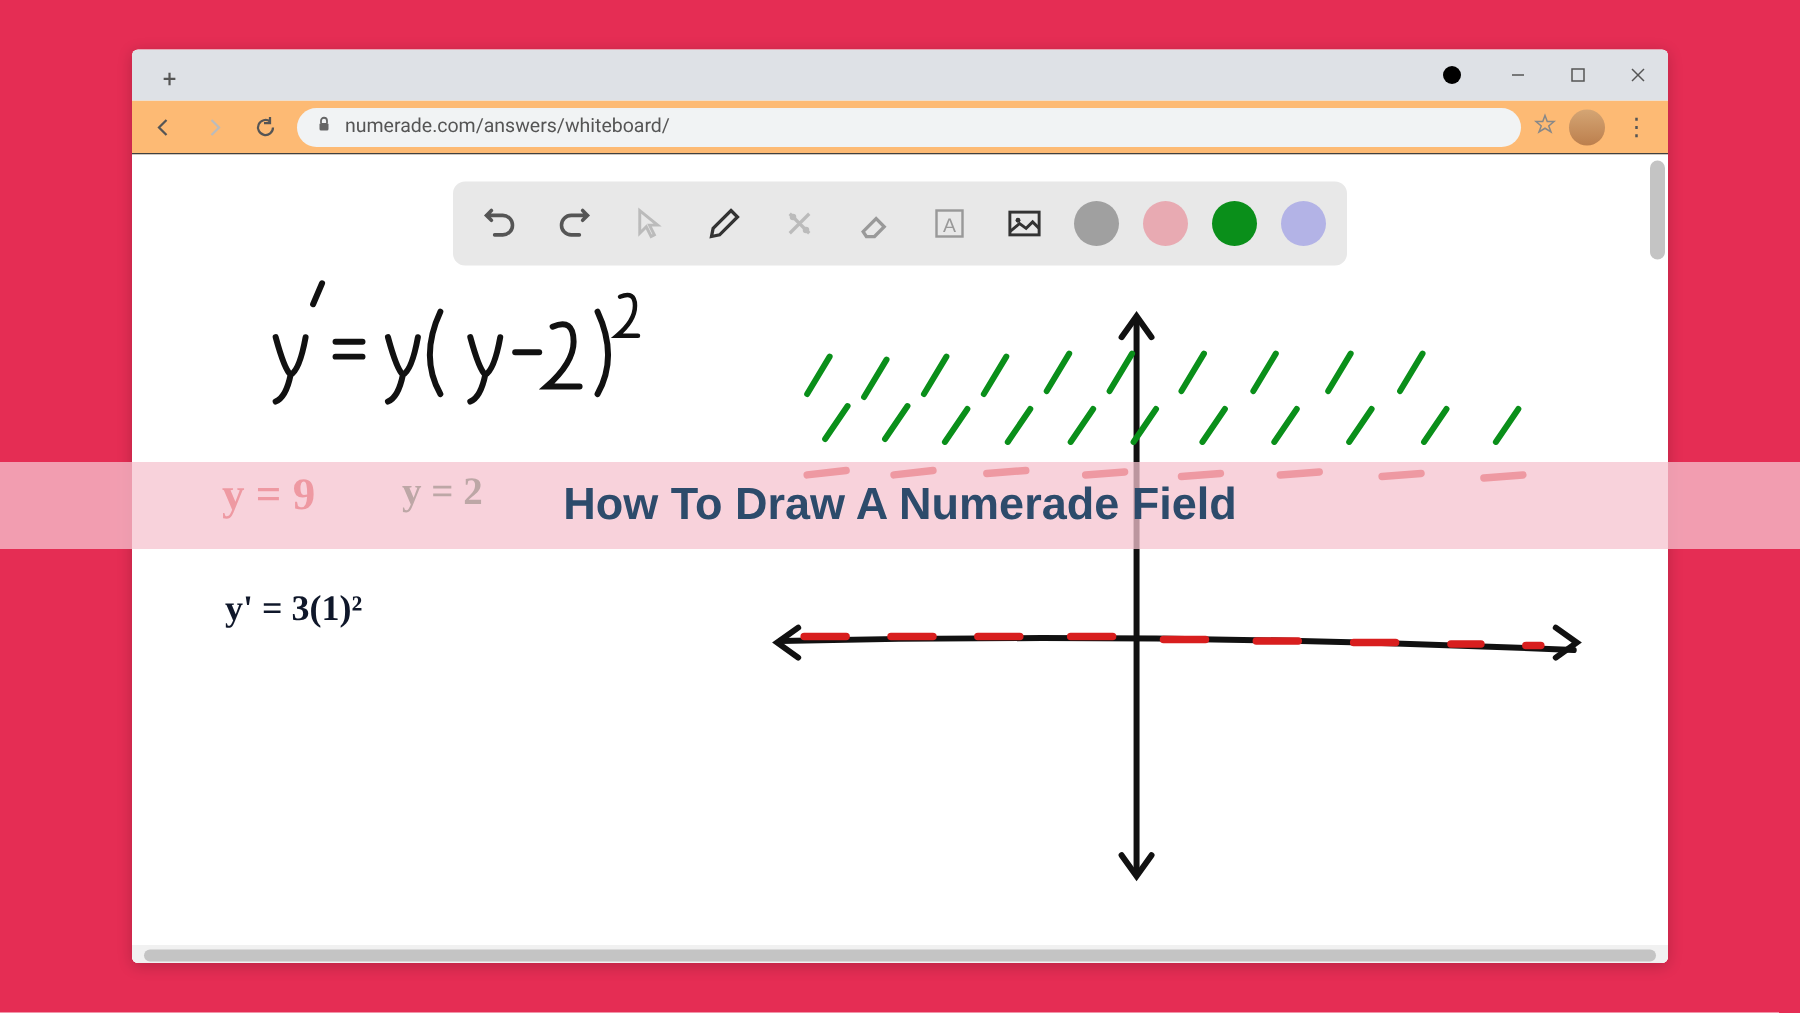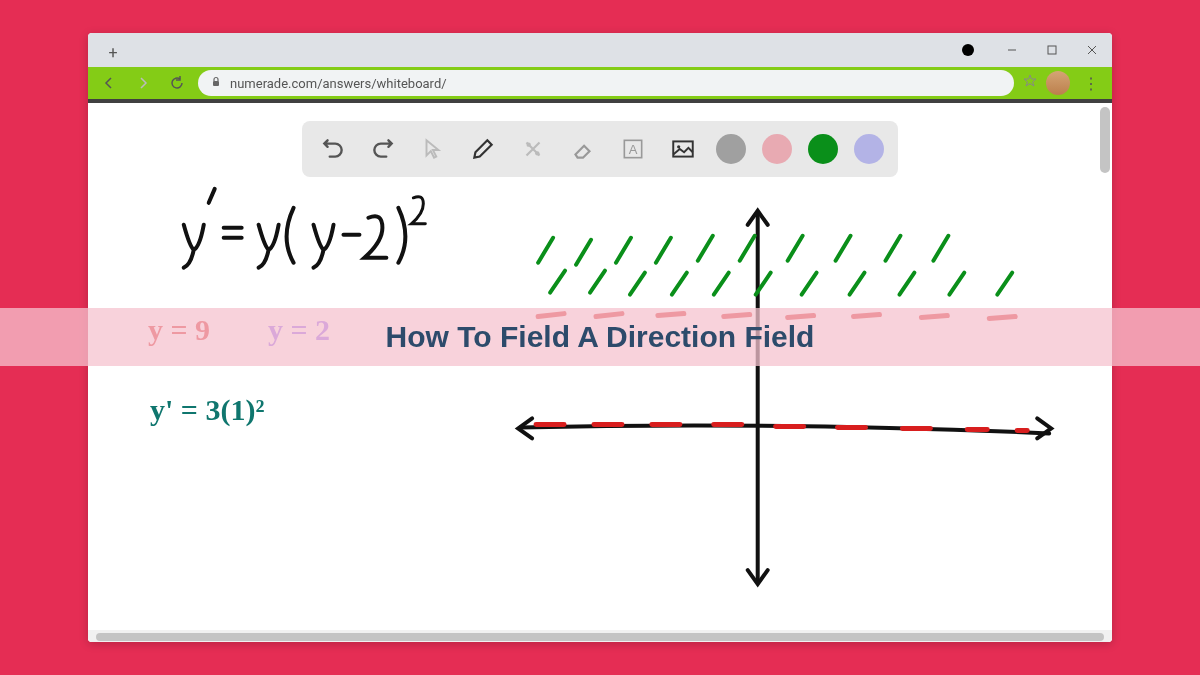--- a/index.html
+++ b/index.html
@@ -96,26 +96,26 @@
     .win-btn {
       width: 40px;
       height: 34px;
       display: flex;
       align-items: center;
       justify-content: center;
       color: #555;
     }
     .address-bar {
       height: 36px;
-      background: #84cc16;
+      background: #fdba74;
       display: flex;
       align-items: center;
       padding: 0 8px;
       gap: 8px;
-      border-bottom: 4px solid #404040;
+      border-bottom: 1px solid #404040;
     }
     .nav-btn {
       width: 26px;
       height: 26px;
       display: flex;
       align-items: center;
       justify-content: center;
       color: #555;
       border-radius: 50%;
     }
@@ -456,21 +456,21 @@
         <line x1="626" y1="322" x2="654" y2="322"></line>
         <line x1="688" y1="324" x2="716" y2="324"></line>
         <line x1="750" y1="325" x2="778" y2="325"></line>
         <line x1="815" y1="326" x2="843" y2="326"></line>
         <line x1="880" y1="327" x2="900" y2="327"></line>
         <line x1="930" y1="328" x2="940" y2="328"></line>
       </g>
     </svg>
 
     <div class="handwriting" style="top:210px; left:60px; font-size:30px; color:#d81e1e;">y = 9</div>
-    <div class="handwriting" style="top:210px; left:180px; font-size:30px; color:#8b5cf6;">y = 2</div>
-    <div class="handwriting" style="top:290px; left:62px; font-size:30px; color:#0f766e;">y' = 3(1)²</div>
+    <div class="handwriting" style="top:210px; left:180px; font-size:26px; color:#14532d;">y = 2</div>
+    <div class="handwriting" style="top:290px; left:62px; font-size:24px; color:#0f172a;">y' = 3(1)²</div>
 
   </div>
 </div>
 
 <div class="title-overlay">
-  <div class="title-text">How To Field A Direction Field</div>
+  <div class="title-text">How To Draw A Numerade Field</div>
 </div>
 
 </body></html>

